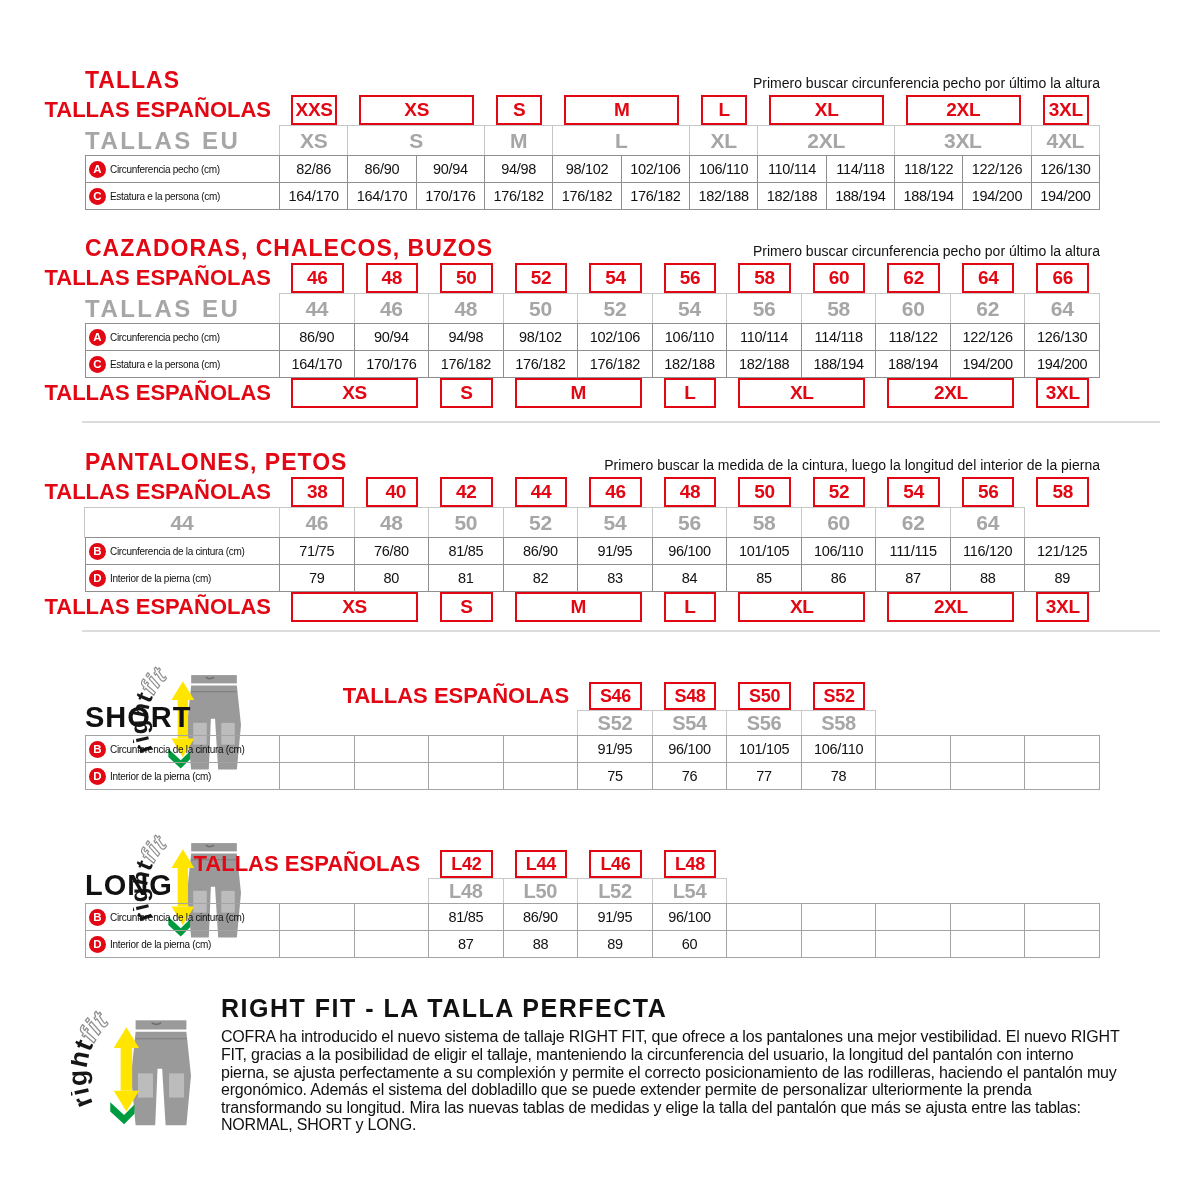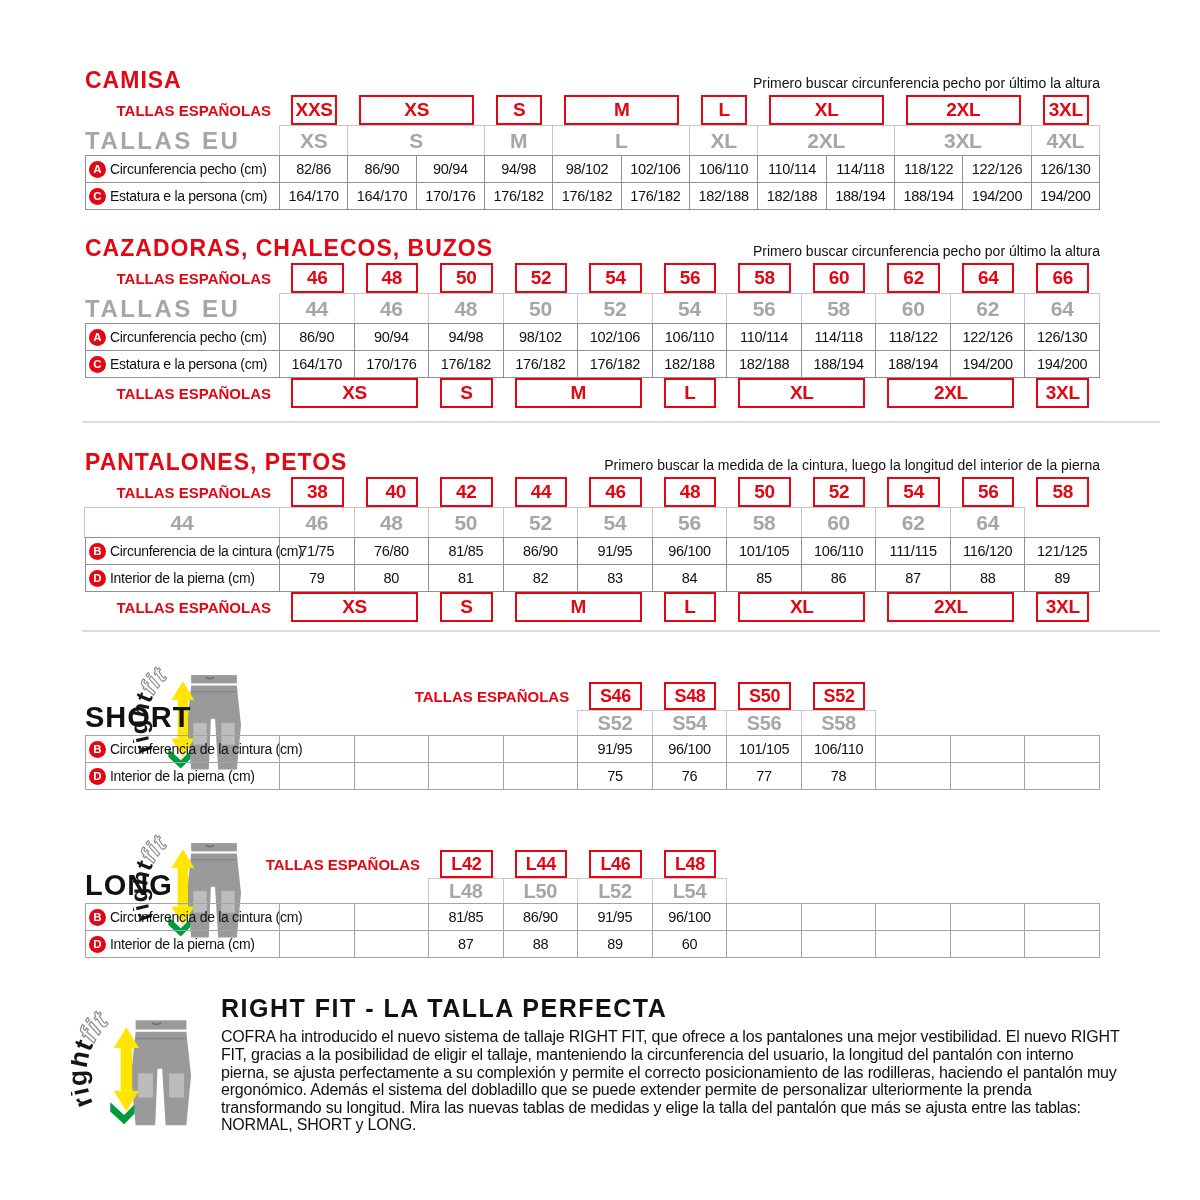--- a/index.html
+++ b/index.html
@@ -7,29 +7,29 @@
   body{font-family:"Liberation Sans","DejaVu Sans",sans-serif;color:#111}
   .page{position:relative;width:1200px;height:1200px;background:#fff;overflow:hidden}
   .content{position:absolute;left:85px;top:68px;width:1015px}
 
   .sec-head{display:flex;justify-content:space-between;align-items:flex-end;margin-bottom:3px}
   .sec-title{font-size:23px;font-weight:bold;color:var(--red);letter-spacing:1px;line-height:1.05;white-space:nowrap}
   .note{font-size:14px;color:#111;line-height:1;padding-bottom:2px;white-space:nowrap}
 
   .trow{display:grid;position:relative}
   .red-label{display:flex;align-items:center;justify-content:flex-end;padding-right:9px;
-             color:var(--red);font-weight:bold;font-size:15px;white-space:nowrap}
+             color:var(--red);font-weight:bold;font-size:22px;white-space:nowrap}
   .size-box{border:2.5px solid var(--red);margin:0 11px;display:flex;align-items:center;justify-content:center;
             color:var(--red);font-weight:bold;font-size:19px;letter-spacing:-0.3px}
   .eu-label{display:flex;align-items:center;color:var(--gray);font-weight:bold;font-size:24px;letter-spacing:2.5px;white-space:nowrap}
   .eu-cell{border:1px solid #c6c6c6;margin-left:-1px;display:flex;align-items:center;justify-content:center;
            color:var(--gray);font-weight:bold;font-size:21px;letter-spacing:-0.3px}
   .data-row{margin-top:-1px}
   .lbl-cell{border:1px solid var(--border);display:flex;align-items:center;gap:4px;padding-left:3px;overflow:visible}
-  .lbl-text{font-size:14px;letter-spacing:-0.3px;white-space:nowrap;color:#111}
+  .lbl-text{font-size:10px;letter-spacing:-0.3px;white-space:nowrap;color:#111}
   .val-cell{border:1px solid var(--border);margin-left:-1px;display:flex;align-items:center;justify-content:center;
             font-size:14.5px;color:#111;letter-spacing:-0.3px}
   .badge{width:17px;height:17px;border-radius:50%;background:var(--red);color:#fff;font-size:11.5px;font-weight:bold;
          display:flex;align-items:center;justify-content:center;flex:0 0 17px}
   .spacer{}
 
   .divider{height:2px;background:#dcdcdc;width:1078px;margin-left:-3px}
 
   .fit-sec{position:relative}
   .fit-sec .size-box{font-size:18px}
@@ -46,21 +46,21 @@
   .rf-p{font-size:16px;line-height:17.6px;color:#111;width:902px;letter-spacing:-0.2px}
 </style>
 </head>
 <body>
 
 <div class="page">
   <div class="content">
 
     <section>
       <div class="sec-head">
-        <div class="sec-title">CAMISA</div>
+        <div class="sec-title">TALLAS</div>
         <div class="note">Primero buscar circunferencia pecho por último la altura</div>
       </div>
       <div id="t-camisa">
           <div class="trow red-row" style="grid-template-columns: 195px repeat(12, 1fr); height: 30px;">
             <div class="red-label">TALLAS ESPAÑOLAS</div>
             <div class="size-box" style="grid-column: span 1;">XXS</div>
             <div class="size-box" style="grid-column: span 2;">XS</div>
             <div class="size-box" style="grid-column: span 1;">S</div>
             <div class="size-box" style="grid-column: span 2;">M</div>
             <div class="size-box" style="grid-column: span 1;">L</div>

